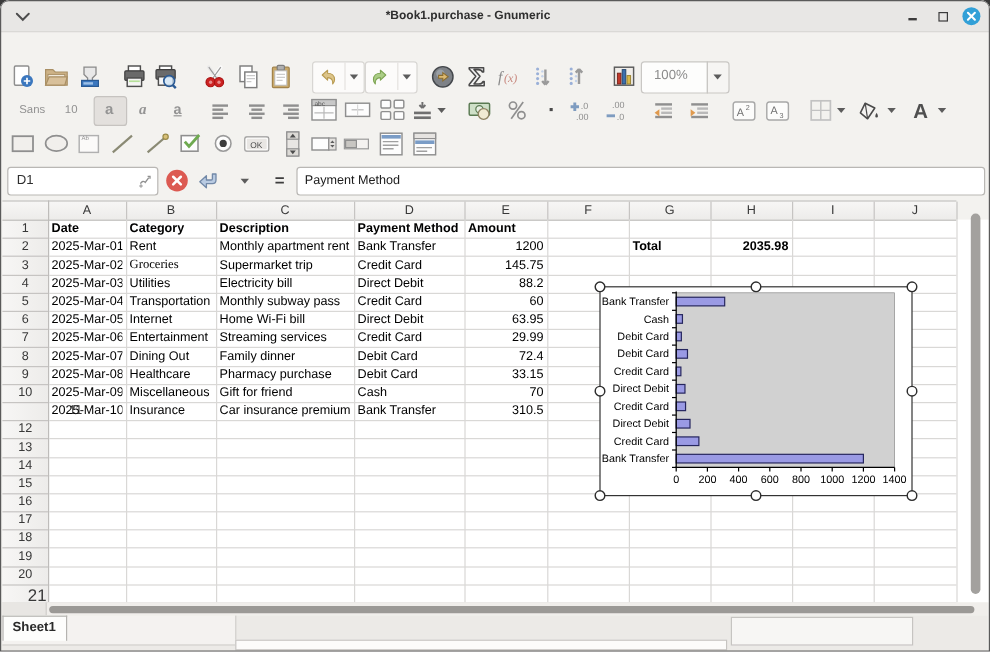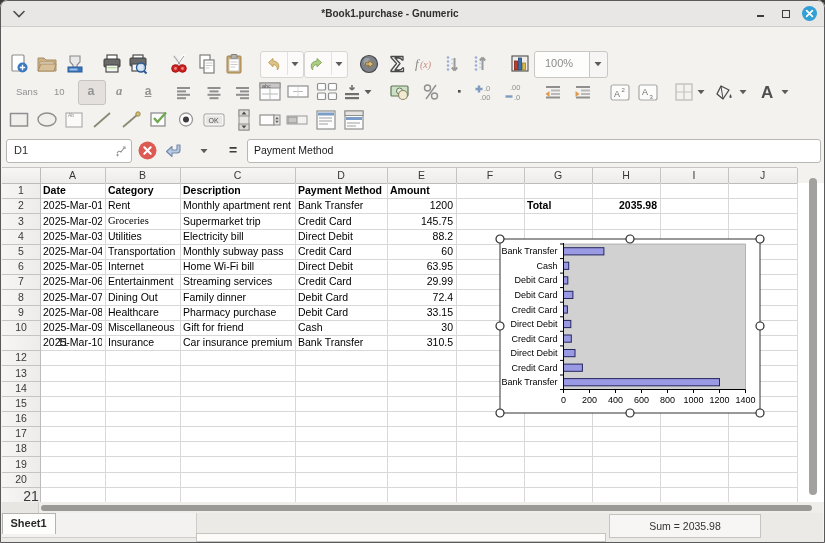--- a/index.html
+++ b/index.html
@@ -467,21 +467,21 @@
     <div class="cell" style="left:390px;top:290px;width:63px;height:14px;line-height:14px;text-align:right;">72.4</div>
     <div class="cell" style="left:43px;top:306px;width:59px;height:13px;line-height:13px;">2025-Mar-08</div>
     <div class="cell" style="left:108px;top:306px;width:69px;height:13px;line-height:13px;">Healthcare</div>
     <div class="cell" style="left:183px;top:306px;width:109px;height:13px;line-height:13px;">Pharmacy purchase</div>
     <div class="cell" style="left:298px;top:306px;width:86px;height:13px;line-height:13px;">Debit Card</div>
     <div class="cell" style="left:390px;top:306px;width:63px;height:13px;line-height:13px;text-align:right;">33.15</div>
     <div class="cell" style="left:43px;top:321px;width:59px;height:13px;line-height:13px;">2025-Mar-09</div>
     <div class="cell" style="left:108px;top:321px;width:69px;height:13px;line-height:13px;">Miscellaneous</div>
     <div class="cell" style="left:183px;top:321px;width:109px;height:13px;line-height:13px;">Gift for friend</div>
     <div class="cell" style="left:298px;top:321px;width:86px;height:13px;line-height:13px;">Cash</div>
-    <div class="cell" style="left:390px;top:321px;width:63px;height:13px;line-height:13px;text-align:right;">30</div>
+    <div class="cell" style="left:390px;top:321px;width:63px;height:13px;line-height:13px;text-align:right;">70</div>
     <div class="cell" style="left:43px;top:336px;width:59px;height:13px;line-height:13px;">2025-Mar-10</div>
     <div class="cell" style="left:108px;top:336px;width:69px;height:13px;line-height:13px;">Insurance</div>
     <div class="cell" style="left:183px;top:336px;width:109px;height:13px;line-height:13px;">Car insurance premium</div>
     <div class="cell" style="left:298px;top:336px;width:86px;height:13px;line-height:13px;">Bank Transfer</div>
     <div class="cell" style="left:390px;top:336px;width:63px;height:13px;line-height:13px;text-align:right;">310.5</div>
 <svg style="left:496px;top:235px;z-index:5;" width="272" height="186" viewBox="0 0 272 186">
       <rect x="4" y="4" width="260" height="174" fill="#fff" stroke="#333" stroke-width="1"></rect>
       <rect x="67.5" y="9" width="182.0" height="145.5" fill="#d1d1d1" stroke="#8f8f8f" stroke-width="0.6"></rect>
       <rect x="67.5" y="12.7" width="40.4" height="7.2" fill="#9a9ae4" stroke="#26265e" stroke-width="1"></rect>
       <text x="61.5" y="19.3" font-size="9" fill="#000" text-anchor="end" font-family="Liberation Sans,sans-serif">Bank Transfer</text>
@@ -544,14 +544,13 @@
 <div class="abs" style="left:809px;top:178px;width:7.5px;height:317px;background:#a3a19e;border-radius:4px;"></div>
 <div class="abs" style="left:1px;top:502px;width:822px;height:11px;background:#f0eeeb;"></div>
 <div class="abs" style="left:2px;top:502px;width:36px;height:11px;background:#e8e6e3;border-right:1px solid #d0cecb;"></div>
 <div class="abs" style="left:41px;top:504.5px;width:771px;height:6px;background:#9b9996;border-radius:3px;"></div>
 <div class="abs" style="left:1px;top:513px;width:822px;height:29px;background:#eceae7;"></div>
 <div class="abs" style="left:2px;top:513px;width:194px;height:24px;background:#f4f2f0;border-right:1px solid #cfcdca;border-bottom:1px solid #cfcdca;"></div>
 <div class="abs" style="left:2px;top:513px;width:52px;height:20px;background:#fdfdfc;border:1px solid #b5b3b0;border-bottom:none;"></div>
 <div class="abs" style="left:2px;top:513px;width:53px;height:20px;line-height:20px;text-align:center;font-size:11px;font-weight:bold;color:#2a2a2a;">Sheet1</div>
 <div class="abs" style="left:196px;top:533px;width:410px;height:9px;background:#fcfbfa;border:1px solid #c6c4c1;box-sizing:border-box;"></div>
 <div class="abs" style="left:609px;top:514px;width:152px;height:24px;background:#f7f6f4;border:1px solid #c6c4c1;box-sizing:border-box;"></div>
-<div class="abs" style="left:609px;top:514px;width:152px;height:24px;line-height:24px;text-align:center;font-size:10.5px;color:#333;">Sum = 2035.98</div>
 <div id="winborder"></div>
   </div>
 </body></html>

